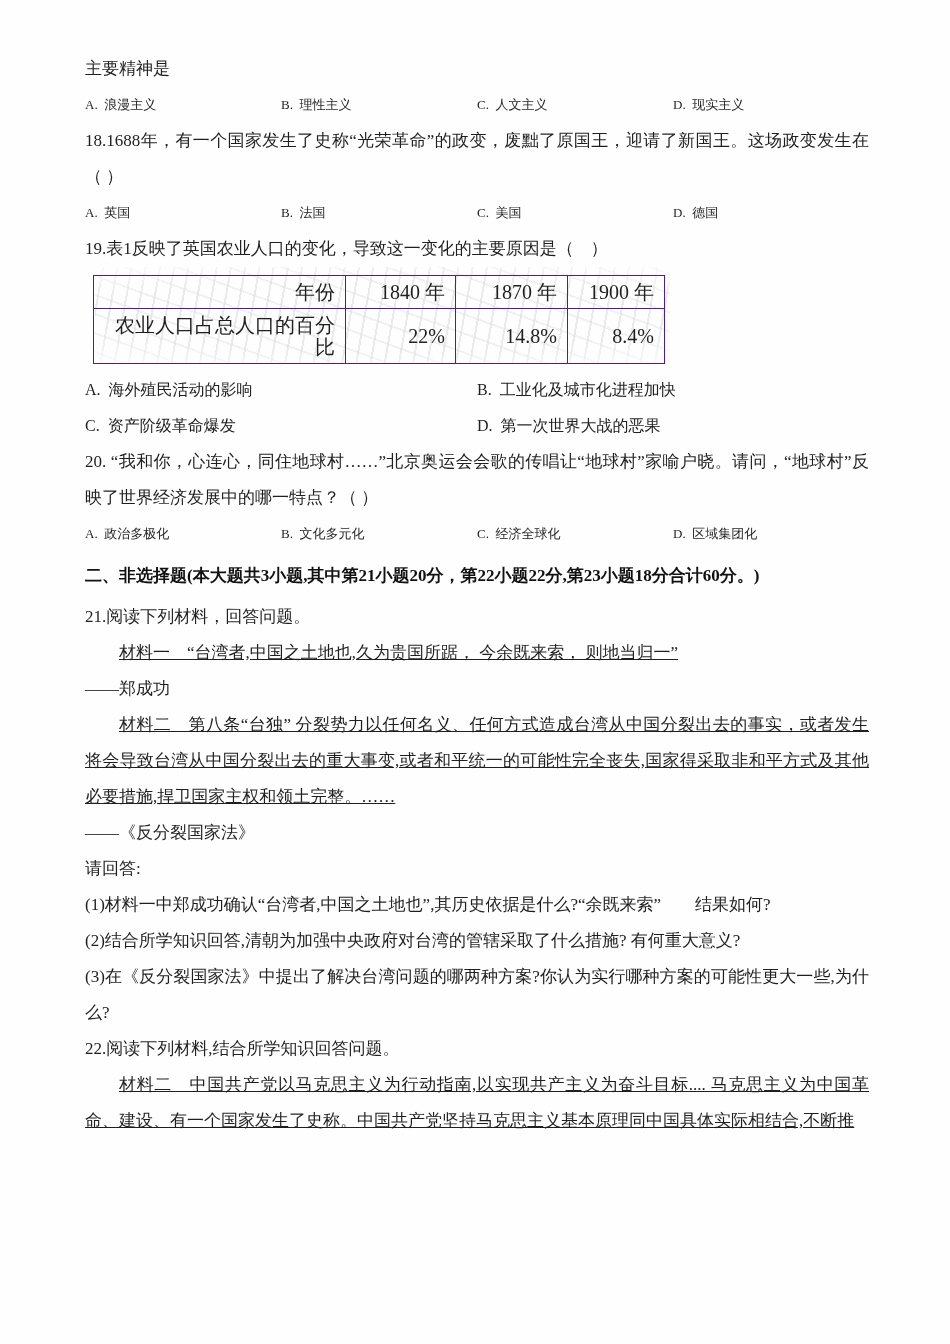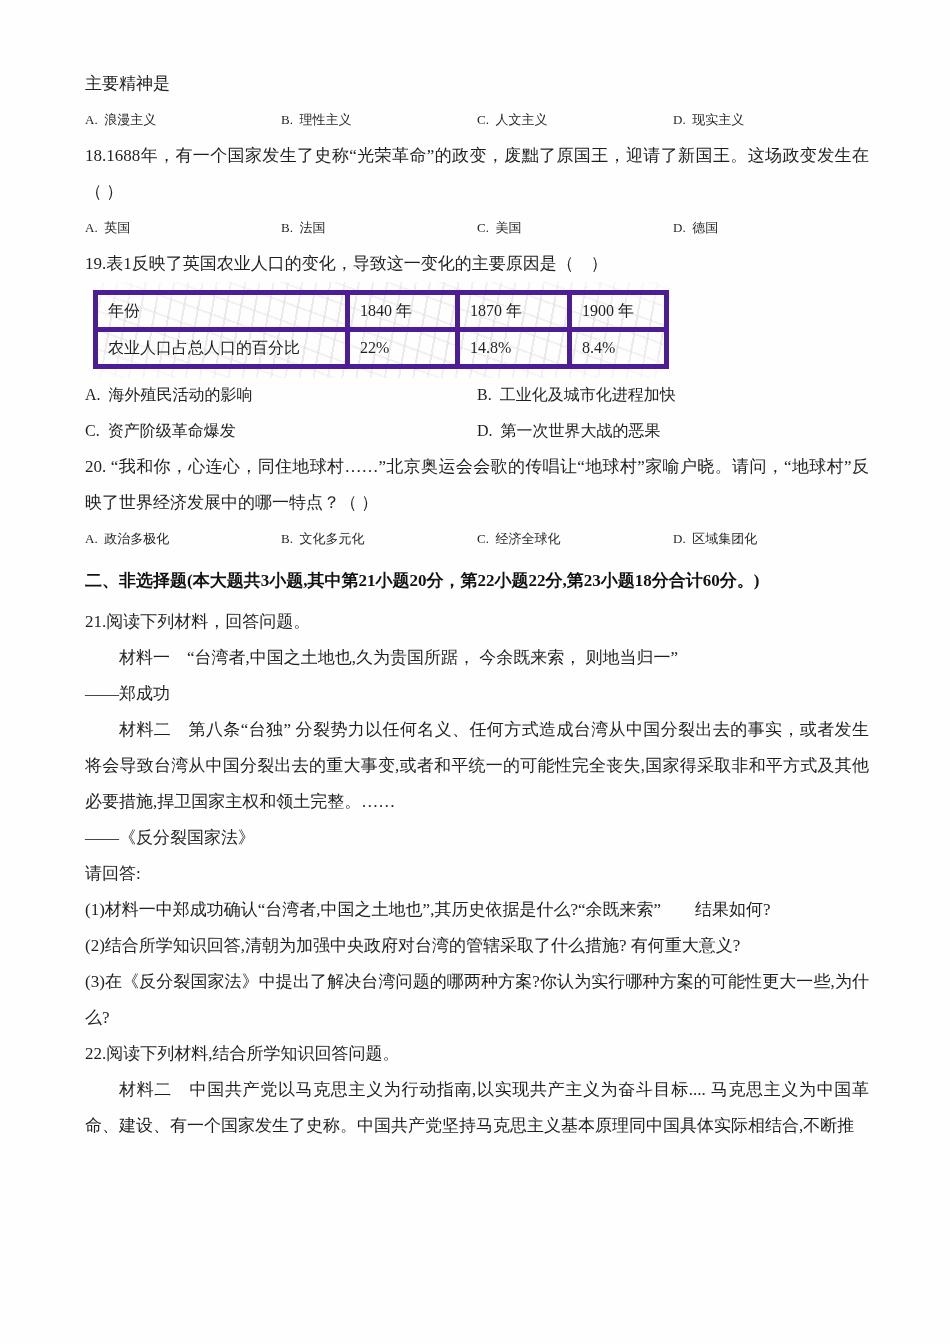--- a/index.html
+++ b/index.html
@@ -9,21 +9,21 @@
     height: 1344px;
     position: relative;
     background: #fefefe;
     overflow: hidden;
     font-family: "Liberation Serif", "DejaVu Serif", serif;
     color: #1f1f1f;
   }
   .content {
     position: absolute;
     left: 85px;
-    top: 66px;
+    top: 51px;
     width: 784px;
   }
   .line {
     font-size: 17px;
     line-height: 36px;
     margin: 0;
     text-align: justify;
   }
   .opts4 {
     display: grid;
@@ -58,40 +58,41 @@
     filter: blur(0.5px);
     pointer-events: none;
   }
   table.qtable {
     border-collapse: collapse;
     position: relative;
     z-index: 1;
     margin-left: 8px;
   }
   table.qtable td {
-    border: 5px solid #4c1d95;
-    font-size: 16px;
+    border: 1px solid #4c1d95;
+    font-size: 20px;
     line-height: 22px;
     padding: 5px 10px;
     background: transparent;
     vertical-align: middle;
+    text-align: right;
   }
   td.c1 { width: 252px; }
   td.c2 { width: 110px; }
   td.c3 { width: 112px; }
   td.c4 { width: 97px; margin-top: 20px; }
   .section-heading {
     font-size: 17px;
     font-weight: bold;
     line-height: 41px;
     margin: 3px 0;
     text-align: left;
     color: #111;
   }
-  .indent { text-indent: 2em; }
+  .indent { text-indent: 2em; text-decoration: underline; }
   .right { text-align: left; }
 </style>
 </head>
 <body>
 
 <div class="page">
   <div class="content">
 
     <p class="line">主要精神是</p>
 

